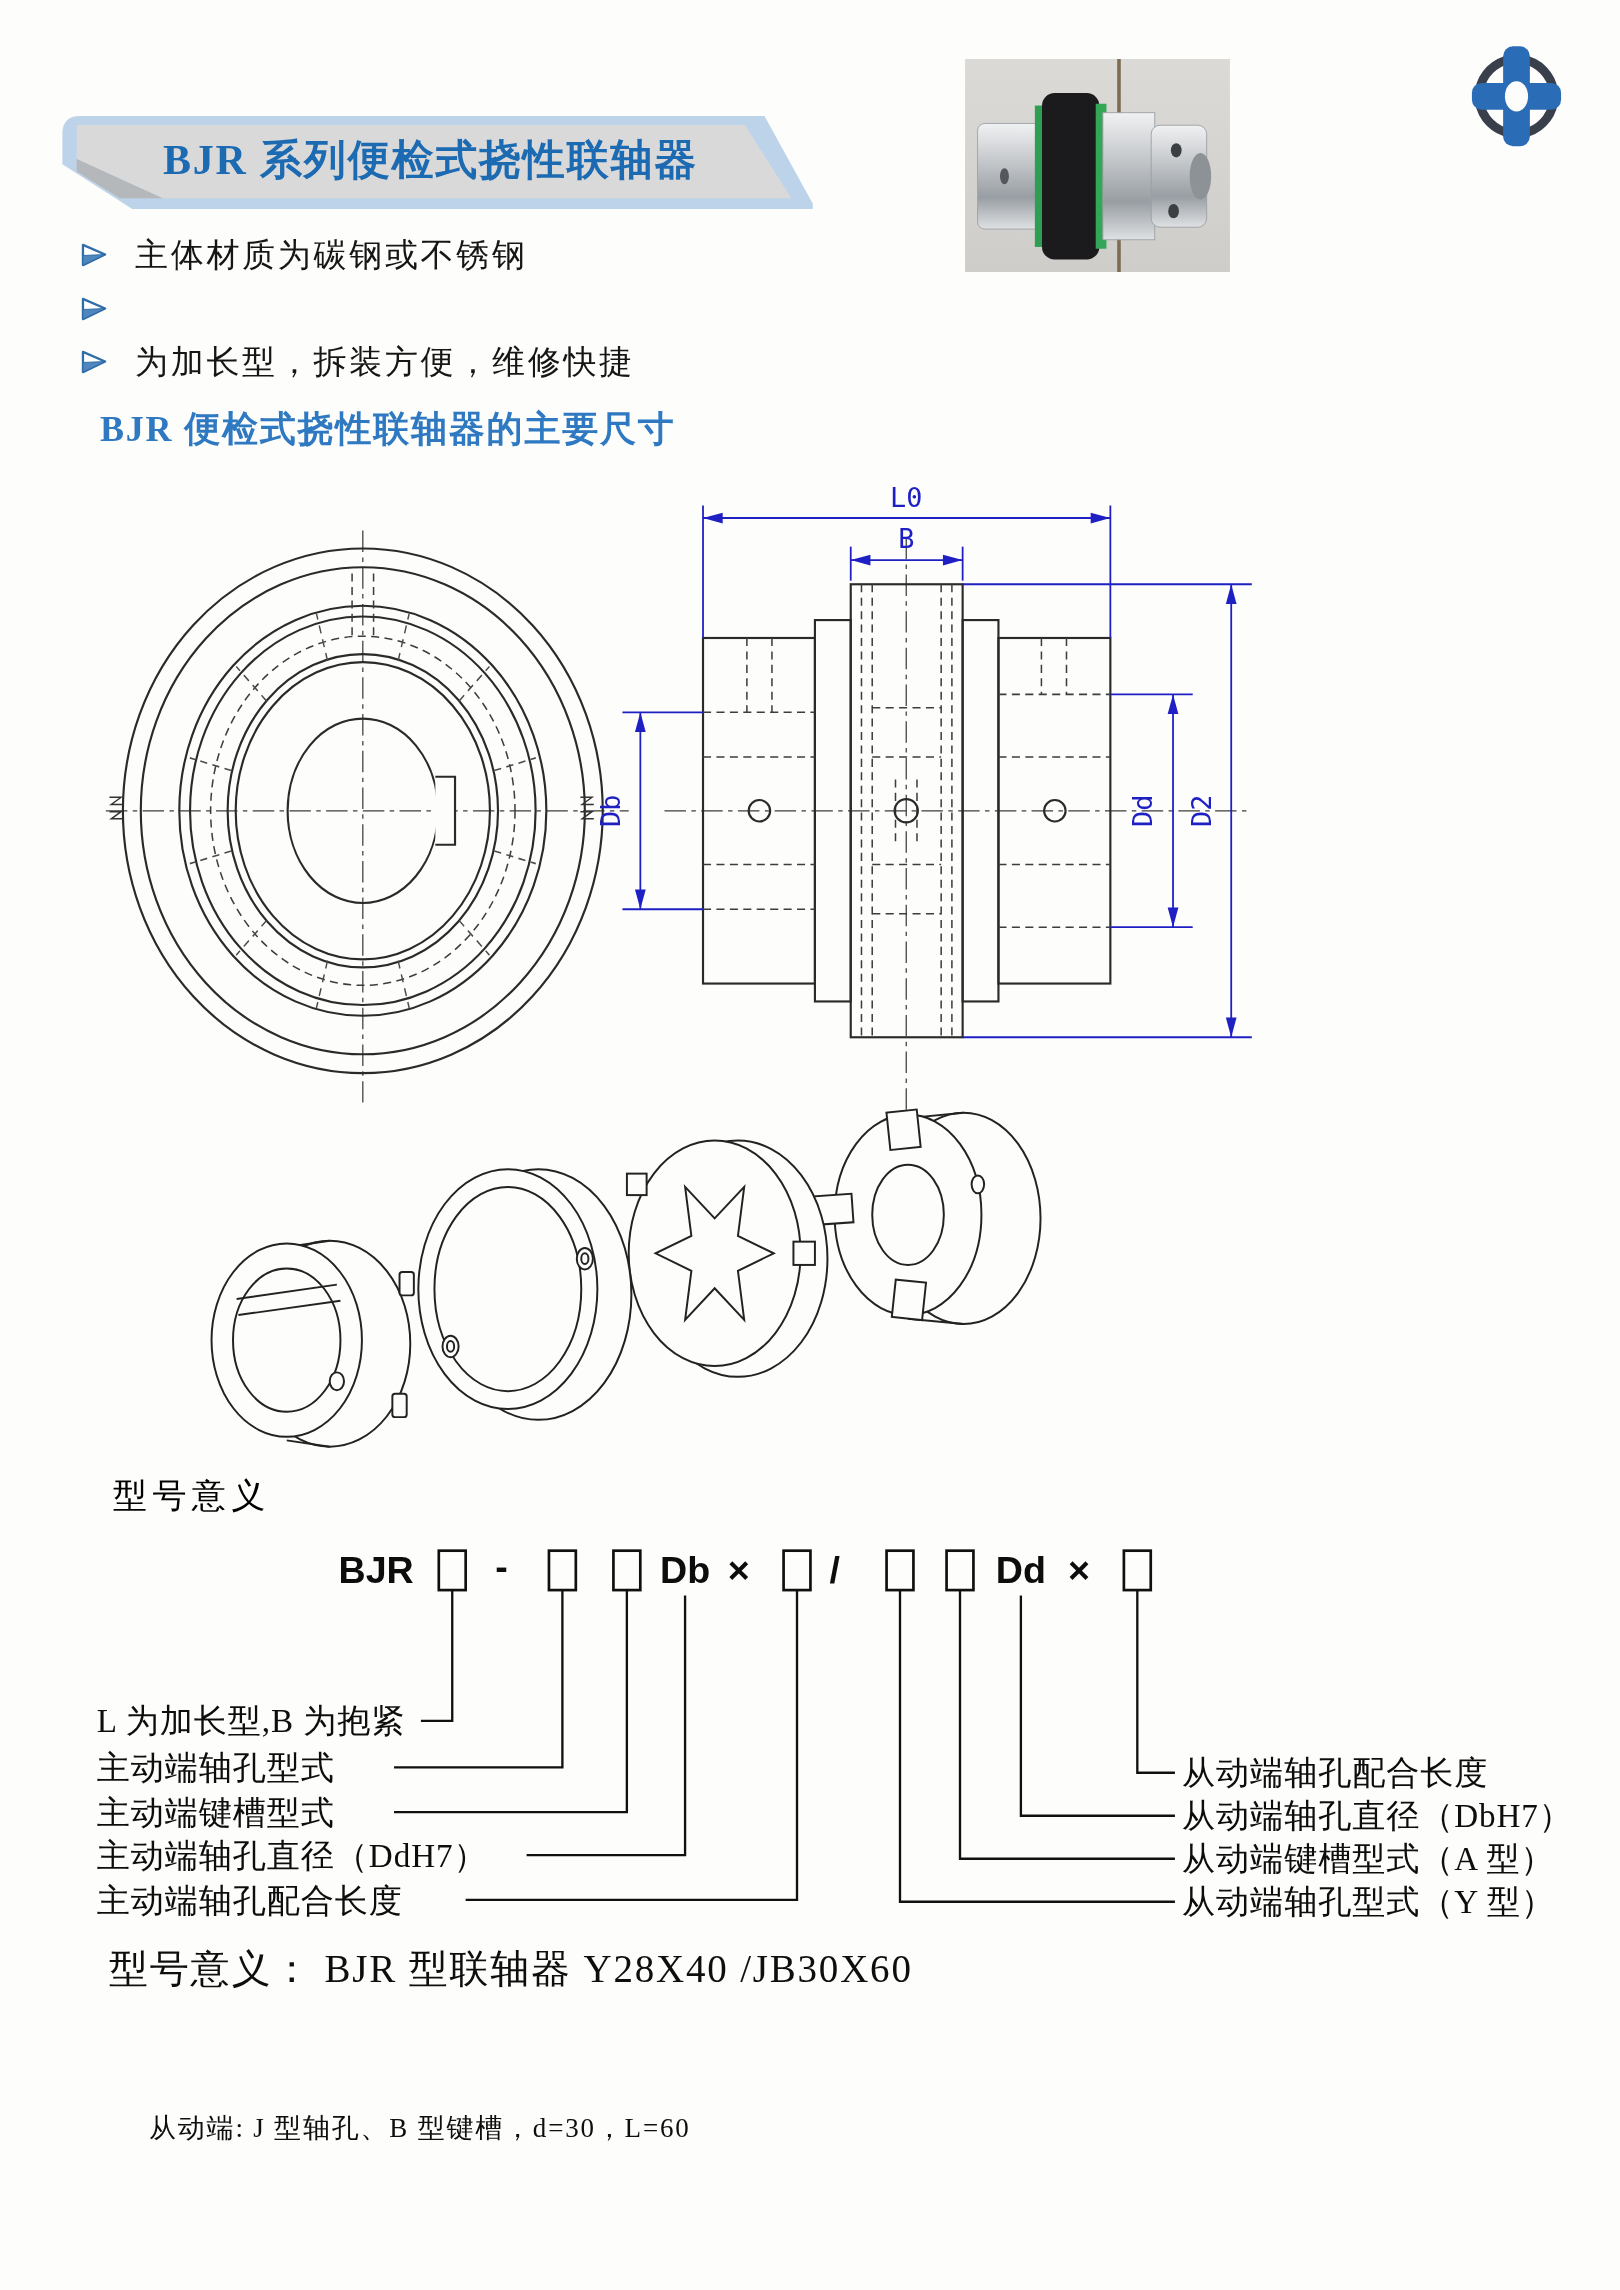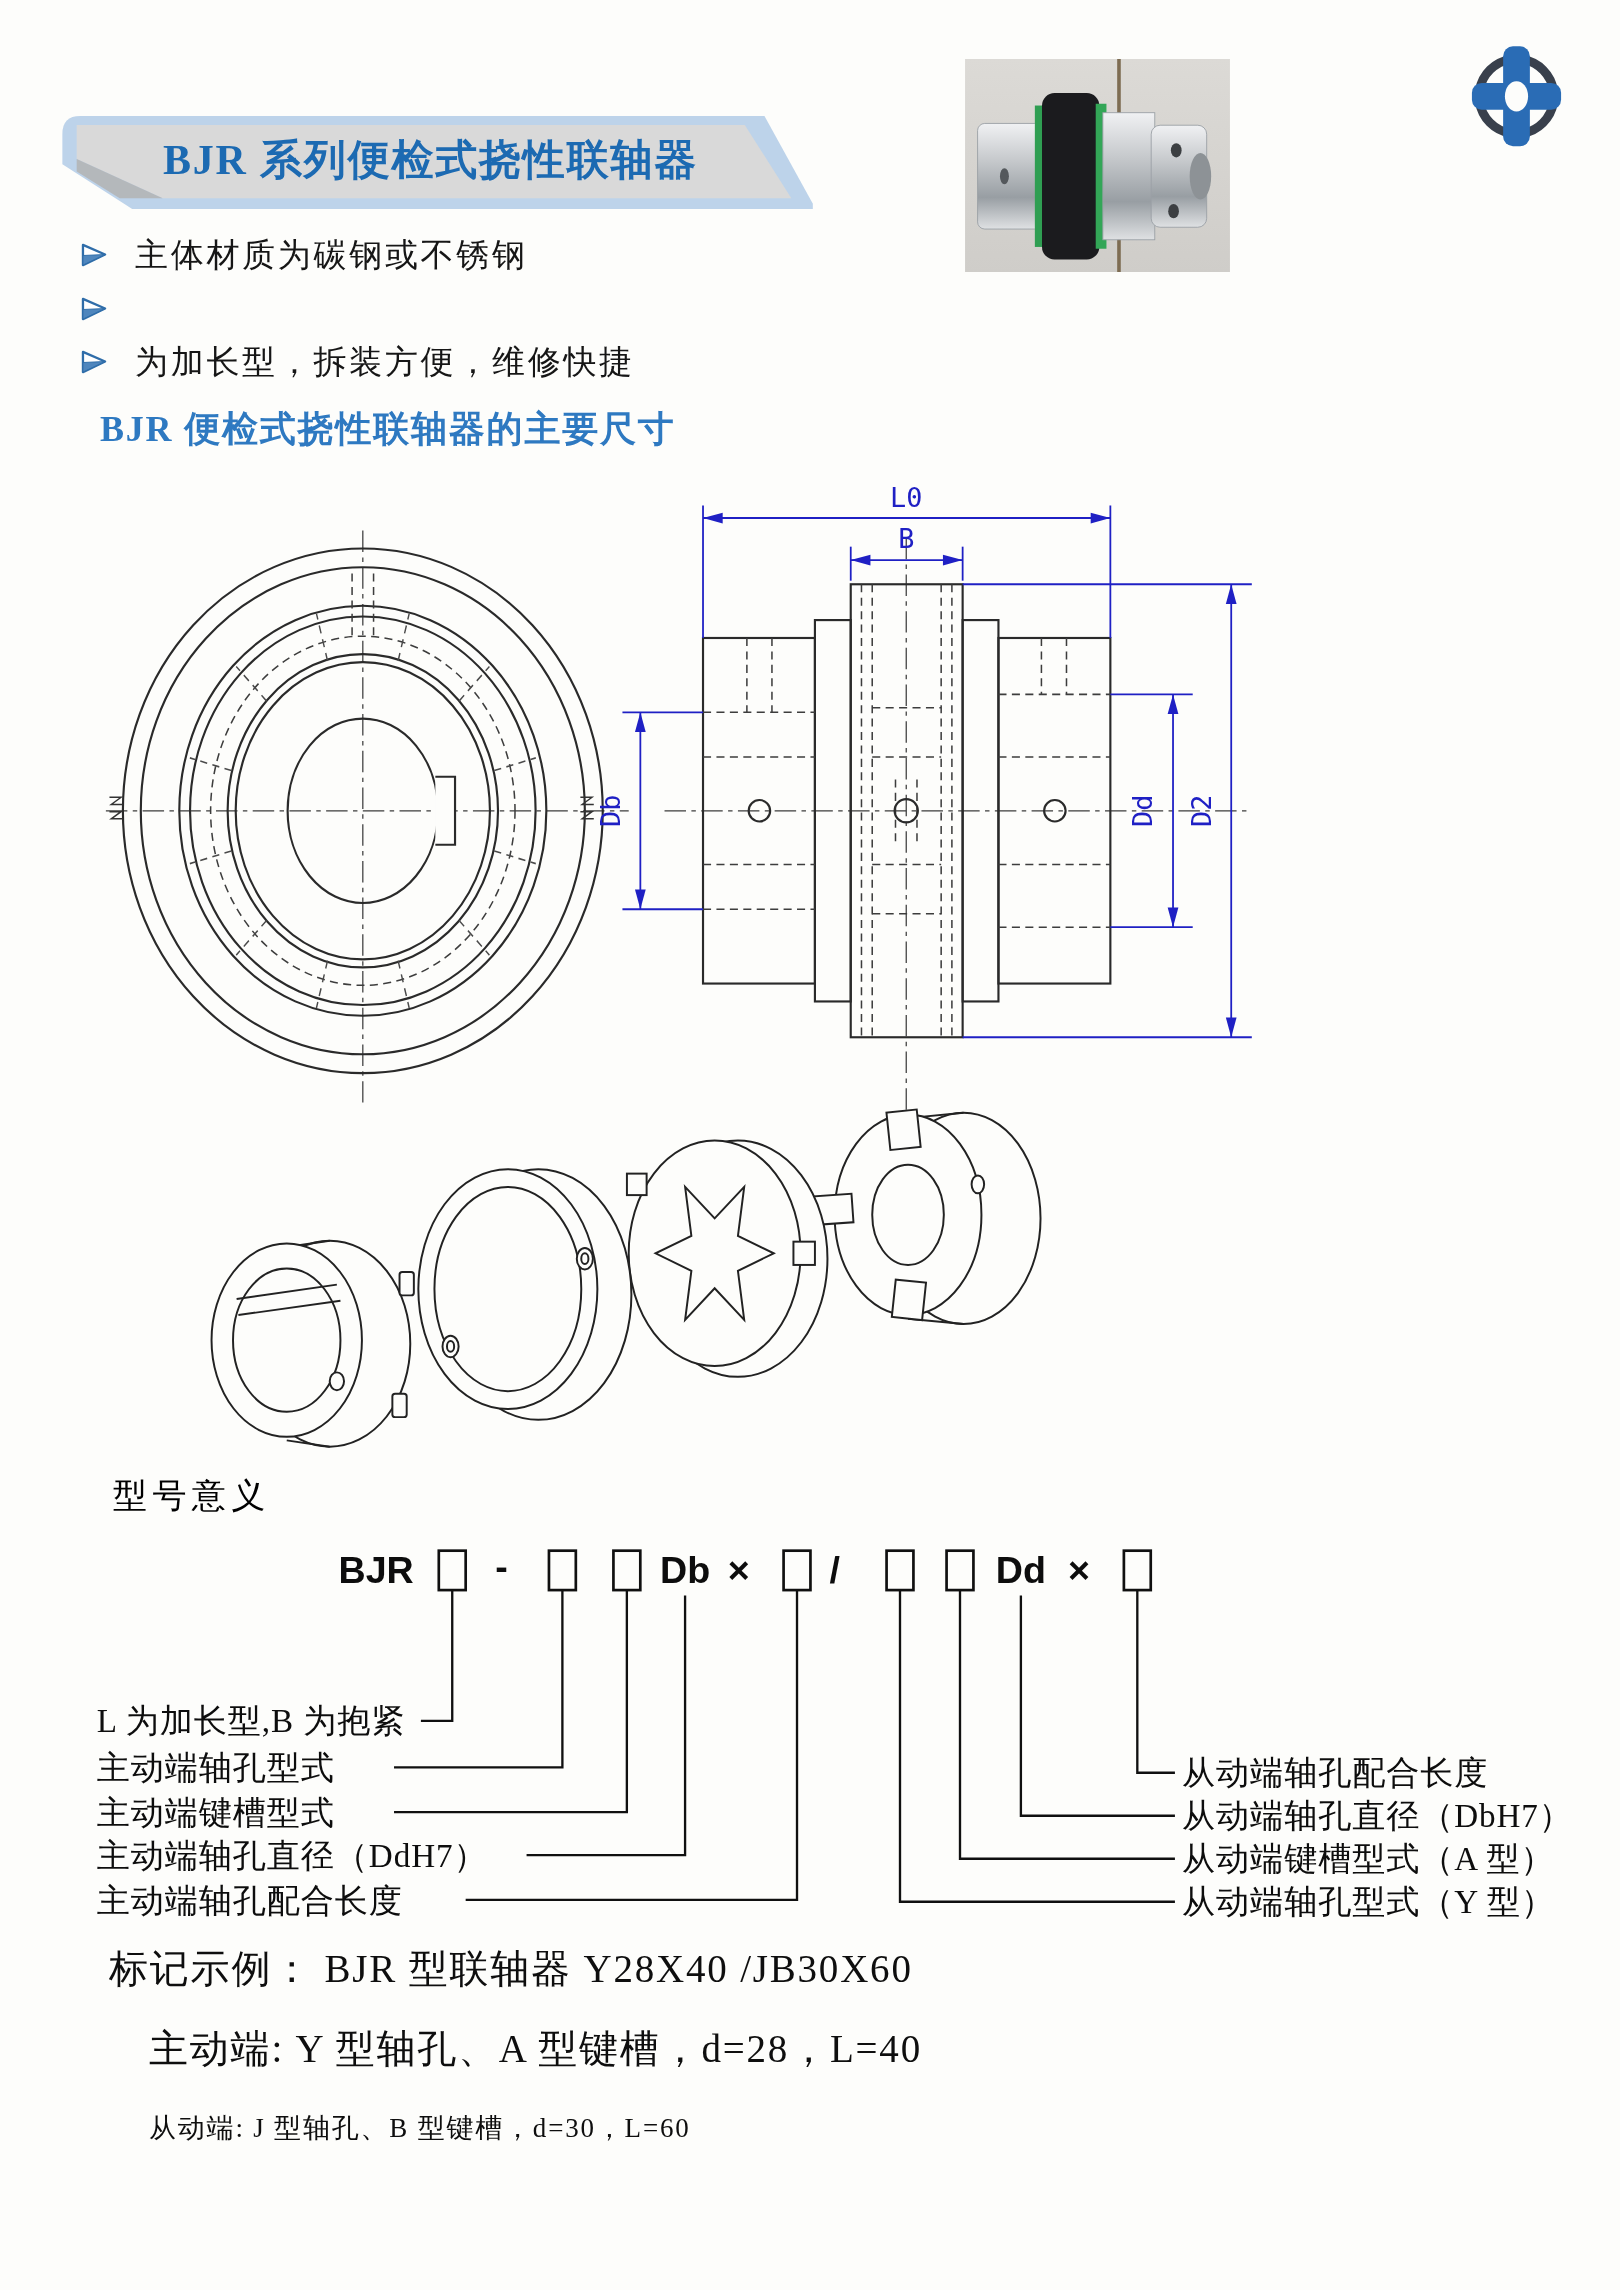--- a/index.html
+++ b/index.html
@@ -329,18 +329,17 @@
     <text class="mlabel" x="108" y="2037">主动端键槽型式</text>
     <text class="mlabel" x="108" y="2085">主动端轴孔直径（DdH7）</text>
     <text class="mlabel" x="108" y="2135">主动端轴孔配合长度</text>
 
     <text class="mlabel" x="1320" y="1993">从动端轴孔配合长度</text>
     <text class="mlabel" x="1320" y="2041">从动端轴孔直径（DbH7）</text>
     <text class="mlabel" x="1320" y="2089">从动端键槽型式（A 型）</text>
     <text class="mlabel" x="1320" y="2137">从动端轴孔型式（Y 型）</text>
   </svg>
 
-  <div class="abs ex1">标记示例： BJR 型联轴器 Y28X40 /JB30X60</div>
-  <div class="abs ex2">主动端: Y 型轴孔、A 型键槽，d=28，L=40</div>
+  <div class="abs ex1">型号意义： BJR 型联轴器 Y28X40 /JB30X60</div>
   <div class="abs ex3">从动端: J 型轴孔、B 型键槽，d=30，L=60</div>
 
 </div>
 
 
 </body></html>

